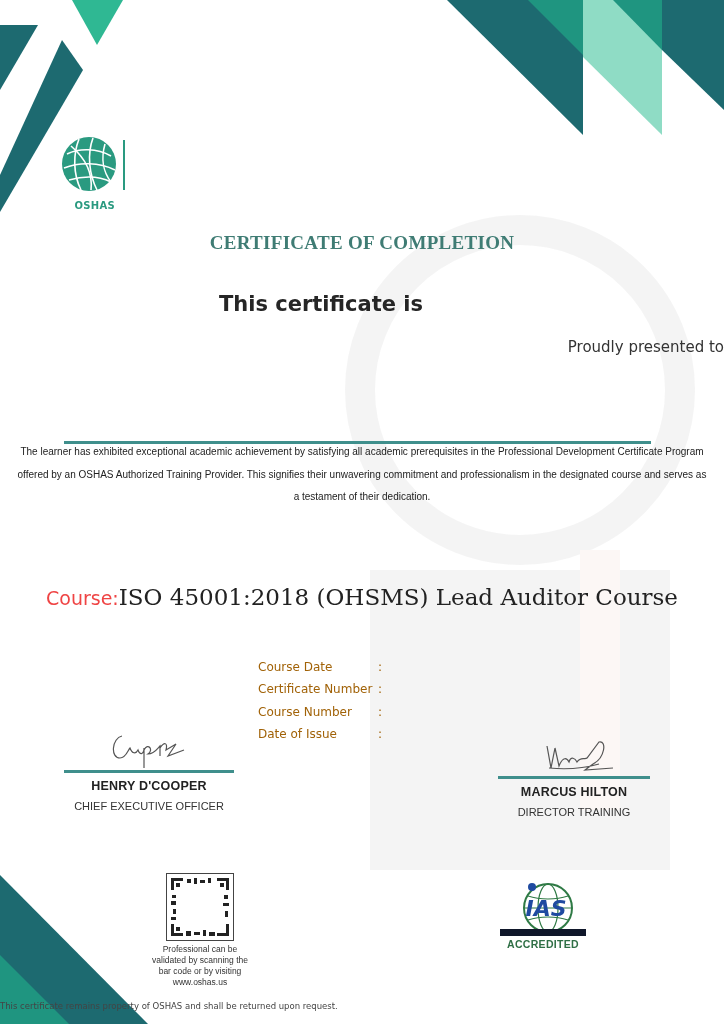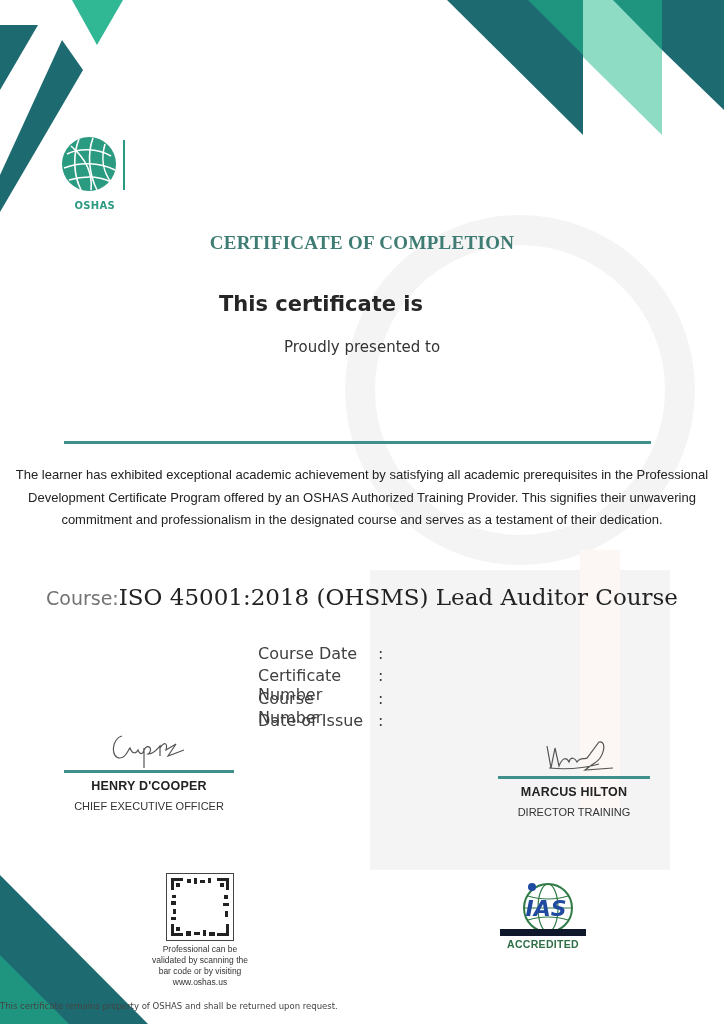--- a/index.html
+++ b/index.html
@@ -6,27 +6,27 @@
   body { width:724px; height:1024px; background:#ffffff; position:relative; overflow:hidden; font-family:"DejaVu Sans", sans-serif; }
   .deco { position:absolute; left:0; top:0; width:724px; height:1024px; pointer-events:none; }
   .watermark { position:absolute; left:330px; top:90px; width:380px; height:820px; opacity:0.05; pointer-events:none; }
   .logo { position:absolute; left:61px; top:136px; width:170px; height:80px; }
   .logo-globe { position:absolute; left:0; top:0; width:56px; height:56px; }
   .logo-abbr { position:absolute; left:4px; top:64px; width:50px; text-align:right; font-family:"DejaVu Sans", sans-serif; font-weight:bold; font-size:10px; color:#2a9a80; letter-spacing:0.3px; }
   .logo-bar { position:absolute; left:62px; top:4px; width:2px; height:50px; background:#2a9a80; }
   .logo-text { position:absolute; left:68px; top:7px; font-family:"Liberation Sans", sans-serif; font-size:10px; line-height:13px; color:#2a9a80; white-space:nowrap; }
   .title { position:absolute; left:0; width:724px; top:232px; text-align:center; font-family:Liberation Serif, serif; font-weight:bold; font-size:19px; color:#3f7c74; letter-spacing:0.3px; }
   .subtitle { position:absolute; left:0; width:576px; top:292px; text-align:center; font-family:"DejaVu Sans", sans-serif; font-size:21px; font-weight:600; color:#262626;margin-left:33px; }
-  .presented { position:absolute; left:0; width:724px; top:338px; text-align:center; font-family:"DejaVu Sans", sans-serif; font-size:15px; color:#333; }
+  .presented { position:absolute; left:0; width:724px; top:338px; text-align:right; font-family:"DejaVu Sans", sans-serif; font-size:15px; color:#333; }
   .name-line { position:absolute; left:64px; top:441px; width:587px; height:3px; background:#3f8f8c; }
-  .body-text { position:absolute; left:14px; width:696px; top:464px; text-align:center; font-family:"Liberation Sans", sans-serif; font-size:13px; line-height:22.5px; color:#222; }
+  .body-text { position:absolute; left:14px; width:696px; top:441px; text-align:center; font-family:"Liberation Sans", sans-serif; font-size:10px; line-height:22.5px; color:#222; }
   .course { position:absolute; left:0; width:724px; top:584px; text-align:center; font-size:21px; color:#222; white-space:nowrap; }
-  .course-label { font-family:"DejaVu Sans", sans-serif; font-size:19px; color:#737373; }
+  .course-label { font-family:"DejaVu Sans", sans-serif; font-size:19px; color:#ef4444; }
   .course-name { font-family:"DejaVu Serif", serif; font-size:23px; color:#222; }
-  .details { position:absolute; left:258px; top:644px; font-family:"DejaVu Sans", sans-serif; font-size:16px; color:#404040; }
+  .details { position:absolute; left:258px; top:660px; font-family:"DejaVu Sans", sans-serif; font-size:12px; color:#a16207; }
   .detail-row { height:22.3px; display:flex; }
   .detail-label { width:120px; }
   .detail-colon { width:10px; }
   .sig { position:absolute; text-align:center; }
   .sig-line { height:3px; background:#3f8f8c; margin:0 auto; }
   .sig-name { font-family:"Liberation Sans", sans-serif; font-weight:bold; font-size:12.5px; color:#222; margin-top:6px; letter-spacing:0.2px; }
   .sig-role { font-family:"Liberation Sans", sans-serif; font-size:11px; color:#333; margin-top:7px; }
   .sig-img { display:block; margin:0 auto; }
   .qr { position:absolute; left:166px; top:873px; width:68px; height:68px; }
   .qr-caption { position:absolute; left:130px; top:944px; width:140px; text-align:center; font-family:"Liberation Sans", sans-serif; font-size:8.5px; line-height:11px; color:#333; }

